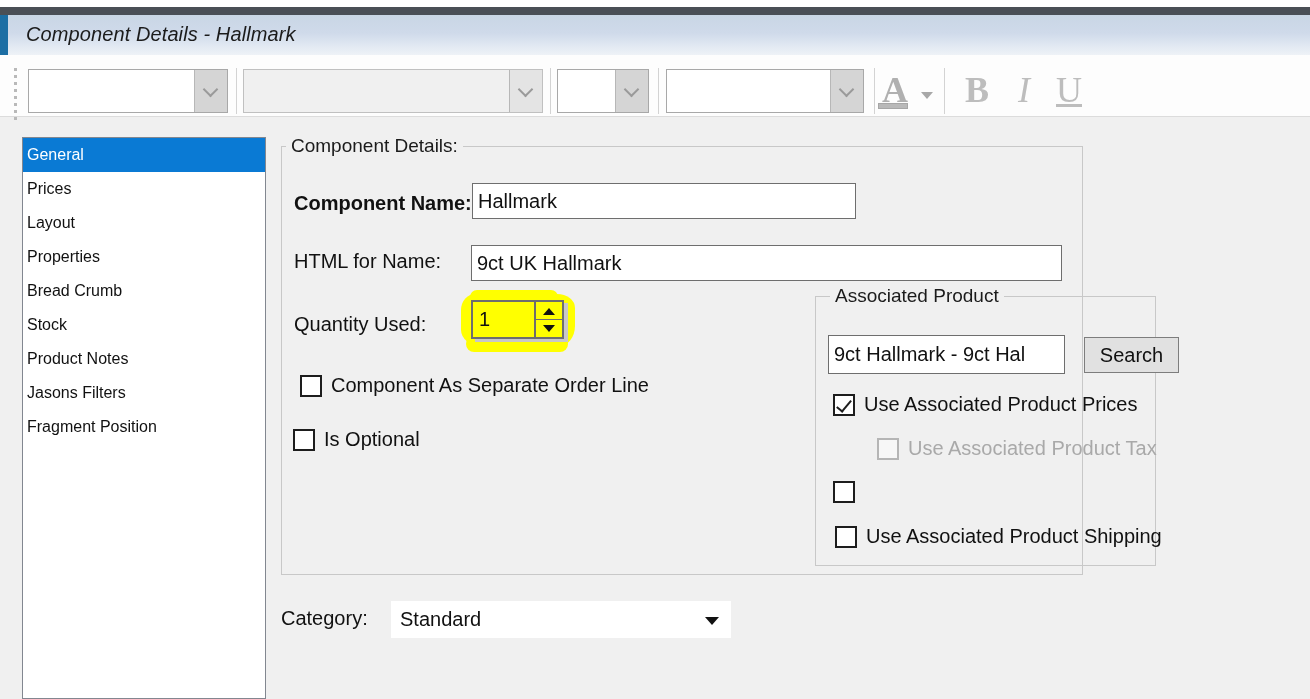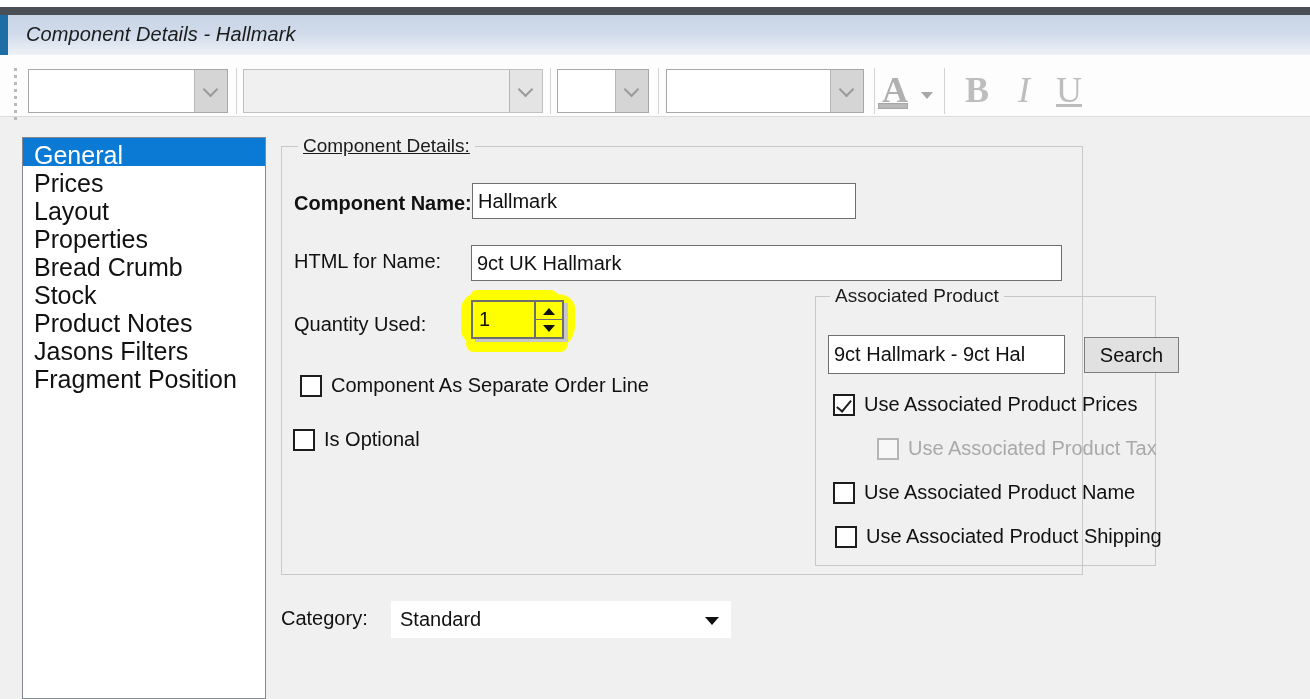--- a/index.html
+++ b/index.html
@@ -152,24 +152,24 @@
   .sidelist {
     position: absolute;
     left: 22px; top: 137px;
     width: 244px; height: 562px;
     background: #ffffff;
     border: 1px solid #828790;
     box-sizing: border-box;
     overflow: hidden;
   }
   .sidelist-item {
-    height: 28px;
+    height: 34px;
     line-height: 34px;
-    padding-left: 11px;
-    font-size: 25px;
+    padding-left: 4px;
+    font-size: 16px;
     color: #111111;
     white-space: nowrap;
   }
   .sidelist-item.selected {
     background: #0a7ad4;
     color: #ffffff;
   }
 
   
   .groupbox {
@@ -180,21 +180,21 @@
   .groupbox > .legend {
     position: absolute;
     top: -12px;
     background: #f0f0f0;
     padding: 0 5px;
     font-size: 19px;
     color: #1b1b1b;
     white-space: nowrap;
   }
   #grp-details { left: 281px; top: 146px; width: 802px; height: 429px; }
-  #grp-details > .legend { left: 16px; text-decoration: underline; }
+  #grp-details > .legend { left: 4px; }
   #grp-assoc { left: 815px; top: 296px; width: 341px; height: 270px; }
   #grp-assoc > .legend { left: 14px; }
 
   
   .flabel {
     position: absolute;
     font-size: 20px;
     color: #111111;
     white-space: nowrap;
   }
@@ -487,21 +487,20 @@
     <span class="cblabel">Use Associated Product Prices</span>
   </div>
 
   <div class="cbrow disabled" style="left:833px; top:437px;margin-left:44px;">
     <span class="cbox"></span>
     <span class="cblabel">Use Associated Product Tax</span>
   </div>
 
   <div class="cbrow" style="left:833px; top:481px;">
     <span class="cbox"></span>
-    <span class="cblabel">Use Associated Product Name</span>
   </div>
 
   <div class="cbrow" style="left:835px; top:525px;">
     <span class="cbox"></span>
     <span class="cblabel">Use Associated Product Shipping</span>
   </div>
 
   <div class="flabel" style="left:281px; top:607px;">Category:</div>
   <div class="ddown" style="left:391px; top:601px; width:340px; height:37px;">
     <div class="ddtext">Standard</div>

